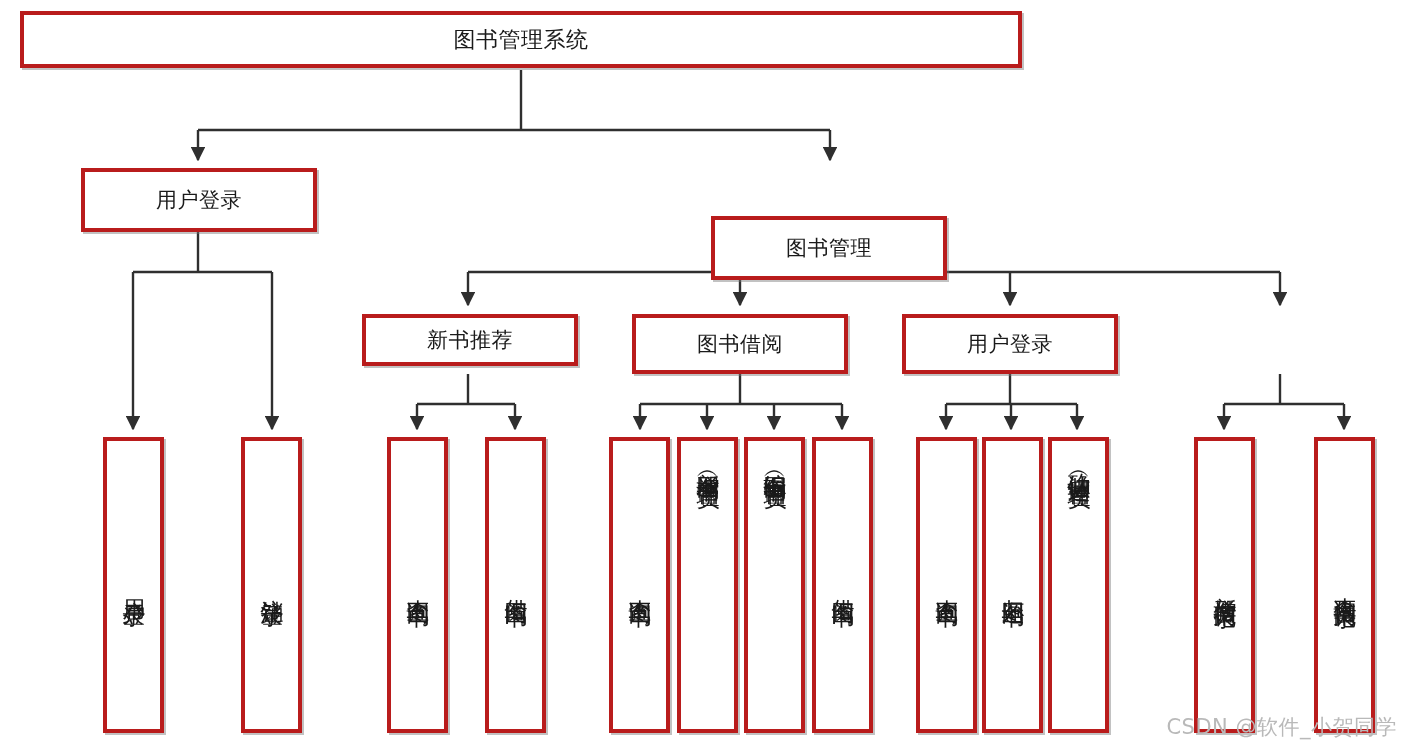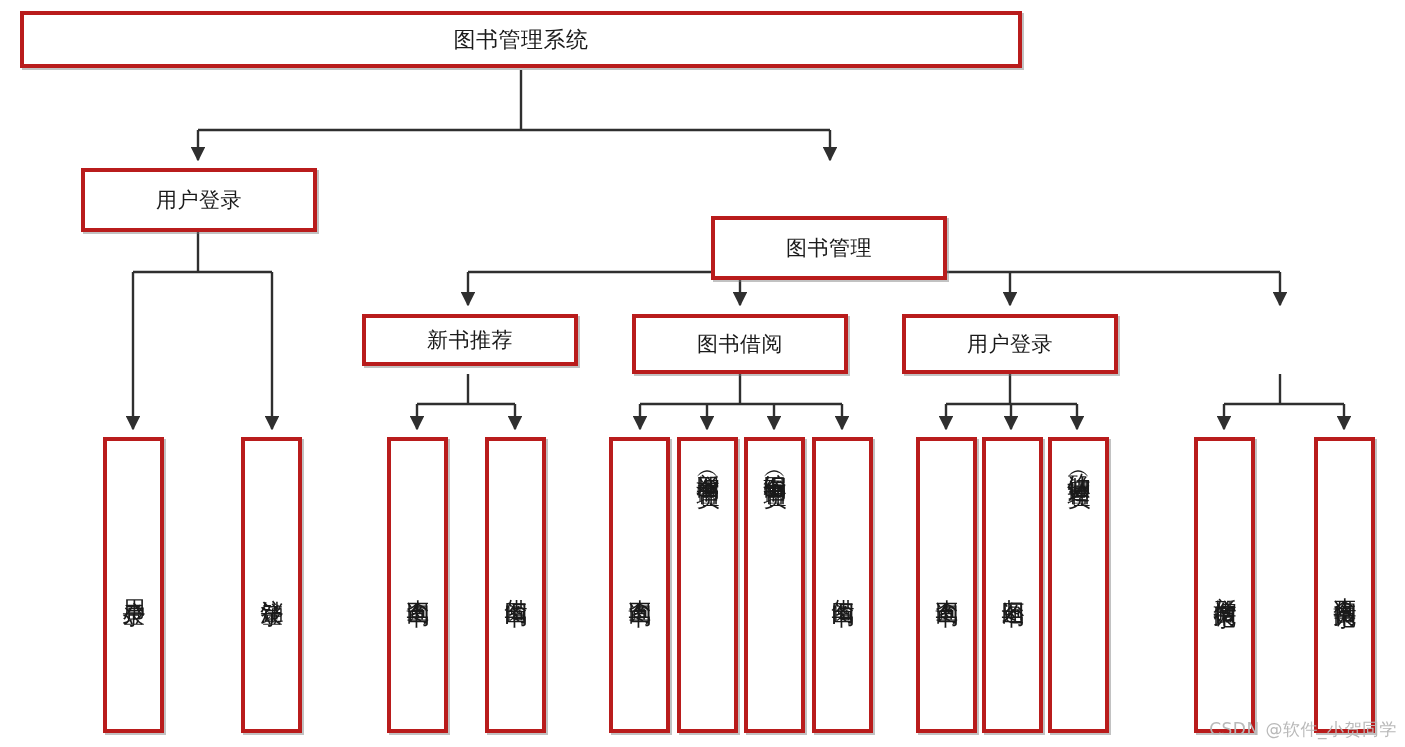--- a/index.html
+++ b/index.html
@@ -61,21 +61,21 @@
     white-space: nowrap;
   }
   .node.vert.lvl2 {
     align-items: center;
     padding-top: 0;
   }
   .watermark {
     position: absolute;
     right: 8px;
     bottom: 6px;
-    font-size: 17px;
+    font-size: 21px;
     color: #b9b9b9;
     white-space: nowrap;
     letter-spacing: 0.5px;
   }
 </style>
 </head>
 <body>
 
 <div id="canvas">
 

